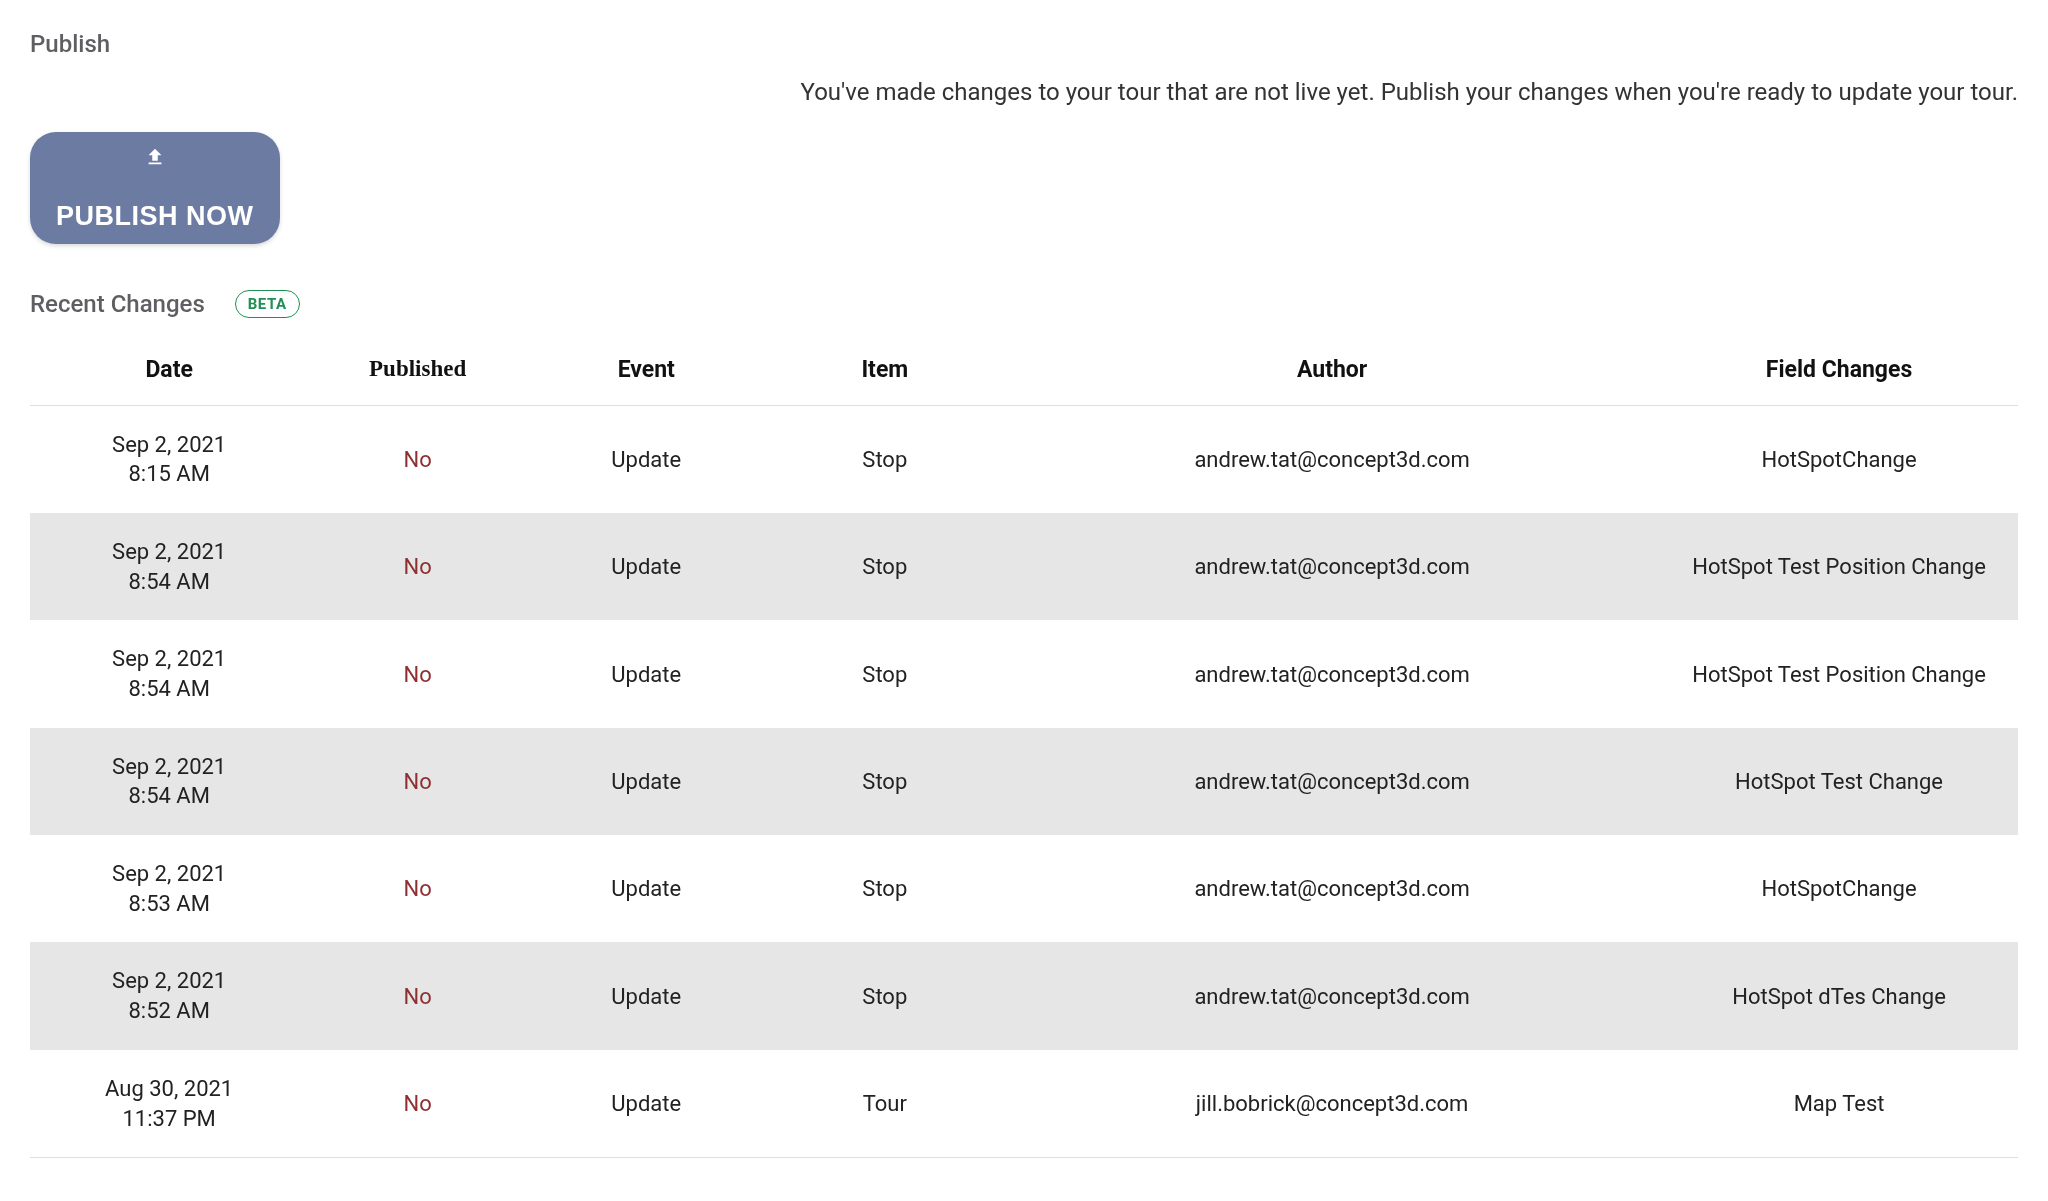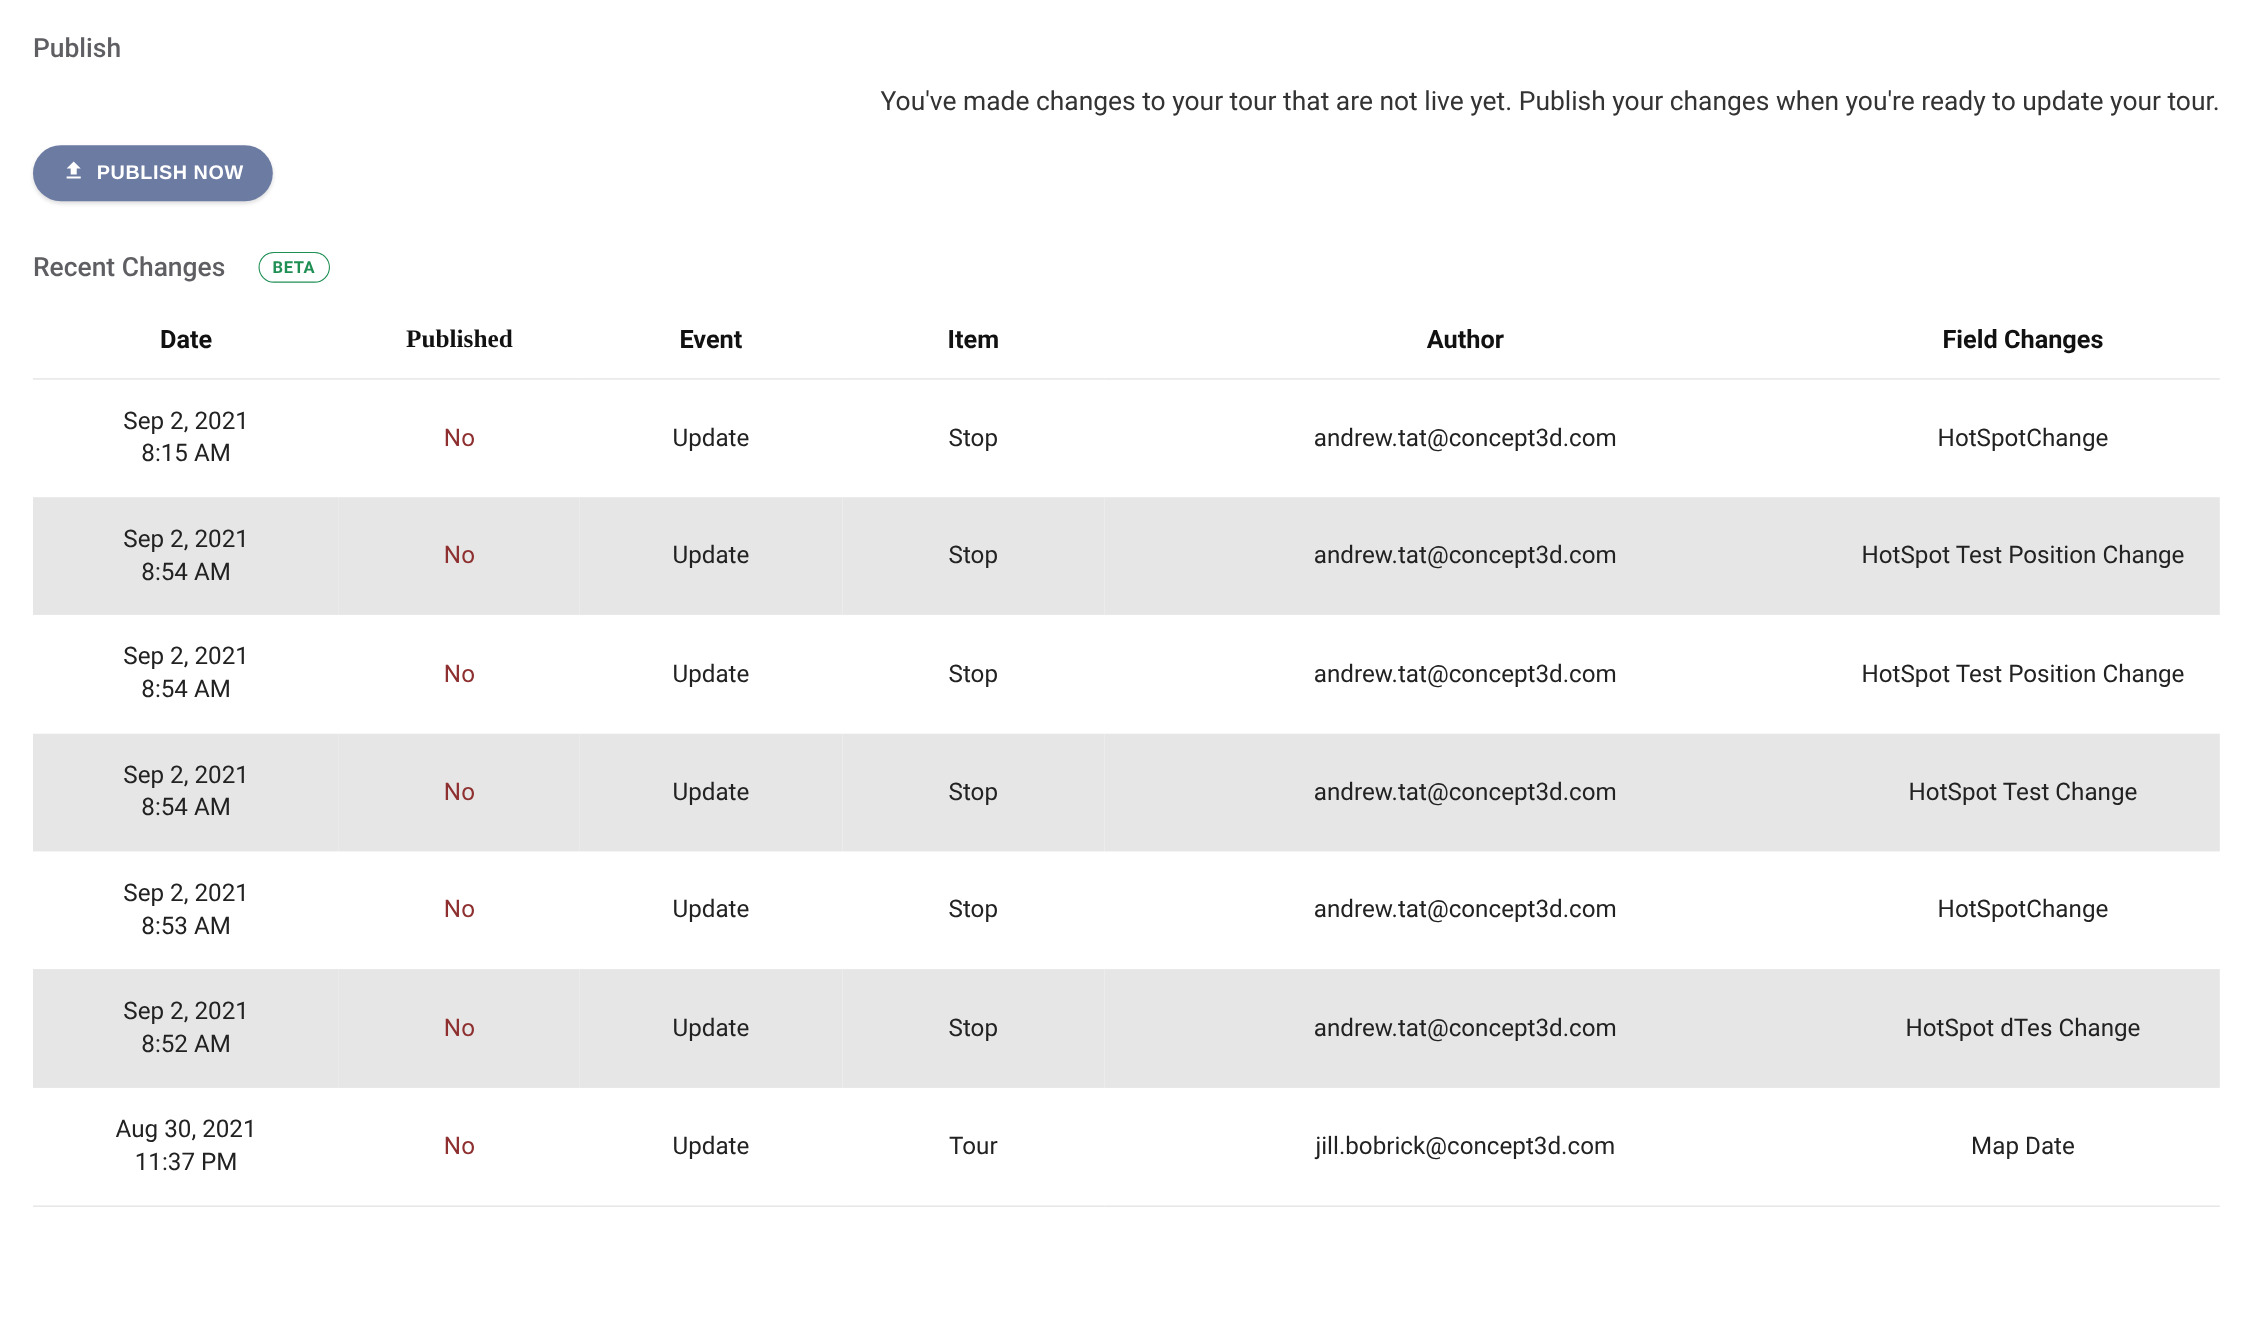--- a/index.html
+++ b/index.html
@@ -19,32 +19,33 @@
     .section-desc {
       font-size: 24px;
       color: #333;
       margin-bottom: 22px;
       line-height: 1.4;
       text-align: right;
     }
     .publish-btn {
       display: inline-flex;
       align-items: center;
-      gap: 10px;
+      gap: 26px;
       background: #6c7ba2;
       color: #fff;
       border: none;
       border-radius: 26px;
       padding: 12px 26px;
-      font-size: 18px;
+      font-size: 27px;
       font-weight: 700;
       letter-spacing: 0.5px;
       cursor: pointer;
       box-shadow: 0 2px 4px rgba(0,0,0,0.15);
       margin-bottom: 46px;
+      flex-direction: column;
     }
     .publish-btn svg { width: 22px; height: 22px; fill: #fff; }
     .recent-header {
       display: flex;
       align-items: center;
       gap: 30px;
       margin-bottom: 16px;
     }
     .recent-header h2 { margin-bottom: 0; }
     .beta-badge {
@@ -190,18 +191,18 @@
         </tr>
         <tr>
           <td class="date-cell">
             <div>Aug 30, 2021</div>
             <div>11:37 PM</div>
           </td>
           <td class="no-pub">No</td>
           <td>Update</td>
           <td>Tour</td>
           <td>jill.bobrick@concept3d.com</td>
-          <td>Map Date</td>
+          <td>Map Test</td>
         </tr>
       </tbody>
   </table>
 
 </section>
 
 </body></html>

